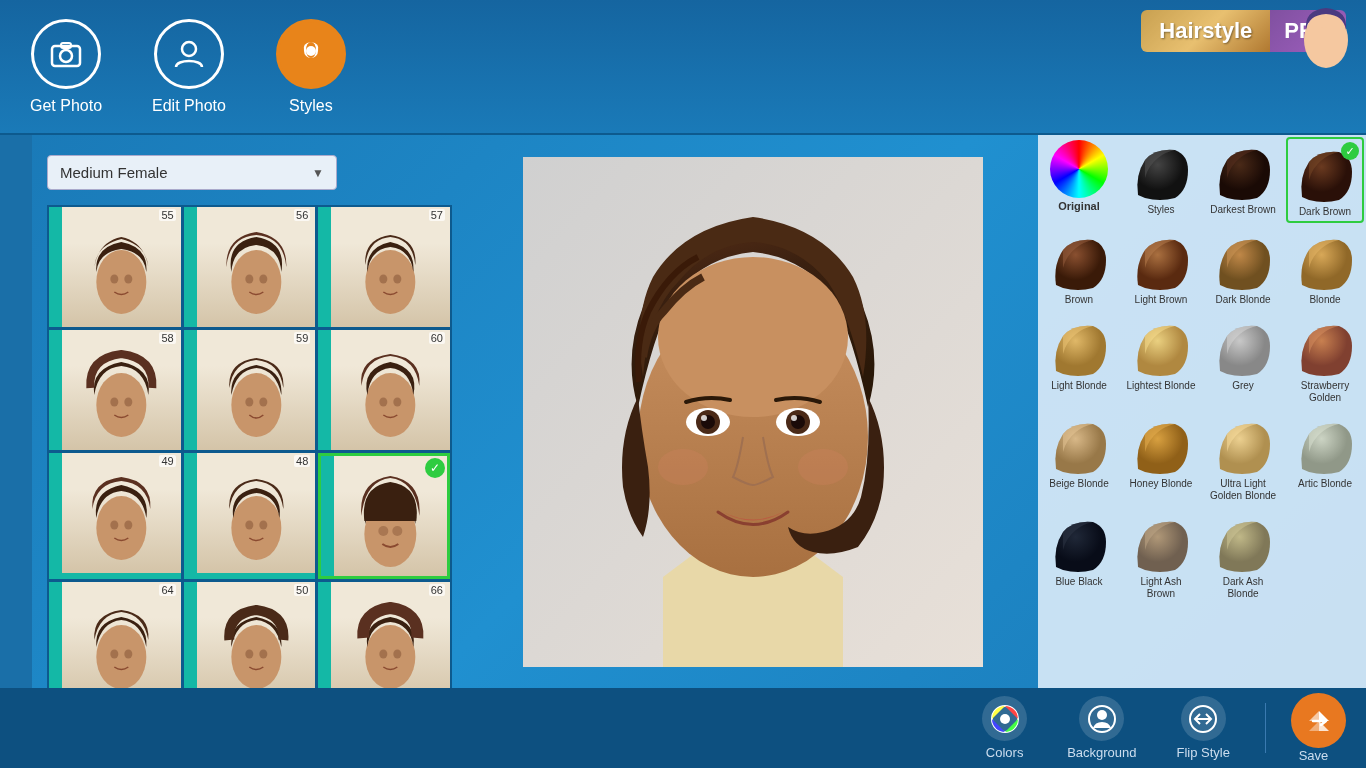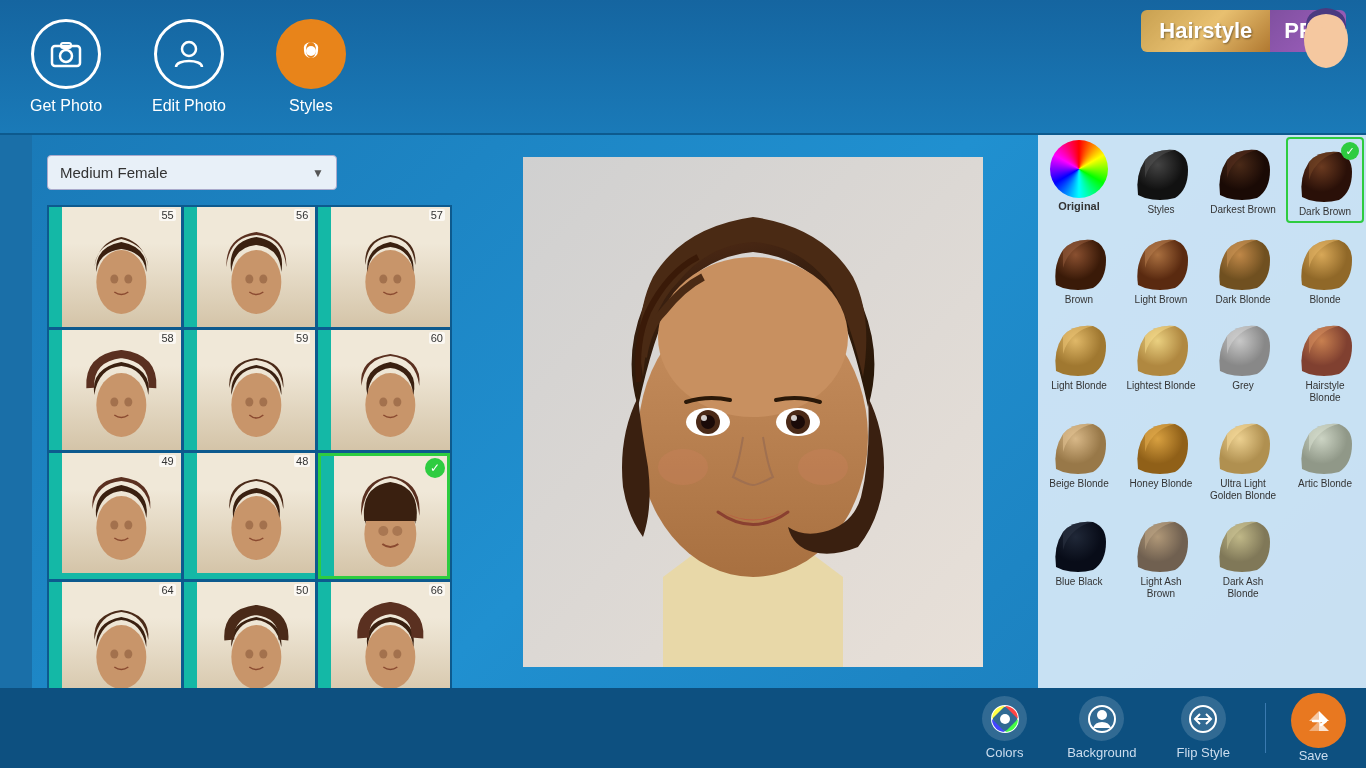--- a/index.html
+++ b/index.html
@@ -765,21 +765,21 @@
         <svg class="hair-swatch-svg" viewBox="0 0 62 62">
           <defs>
               <radialGradient id="h12" cx="40%" cy="30%">
                 <stop offset="0%" stop-color="#c88050"></stop>
                 <stop offset="100%" stop-color="#804030"></stop>
               </radialGradient>
             </defs>
           <path d="M8 55 Q5 35 15 20 Q25 8 45 10 Q58 15 58 30 Q58 50 45 58 Q30 62 15 58Z" fill="url(#h12)"></path>
           <path d="M15 20 Q25 8 45 10 Q35 12 28 18 Q18 26 15 38Z" fill="#d89060" opacity="0.5"></path>
         </svg>
-        <span class="swatch-label">Hairstyle Blonde</span>
+        <span class="swatch-label">Strawberry Golden</span>
       </div>
 
       <div class="color-swatch">
         <svg class="hair-swatch-svg" viewBox="0 0 62 62">
           <defs>
               <radialGradient id="h13" cx="40%" cy="30%">
                 <stop offset="0%" stop-color="#d8b888"></stop>
                 <stop offset="100%" stop-color="#987848"></stop>
               </radialGradient>
             </defs>

